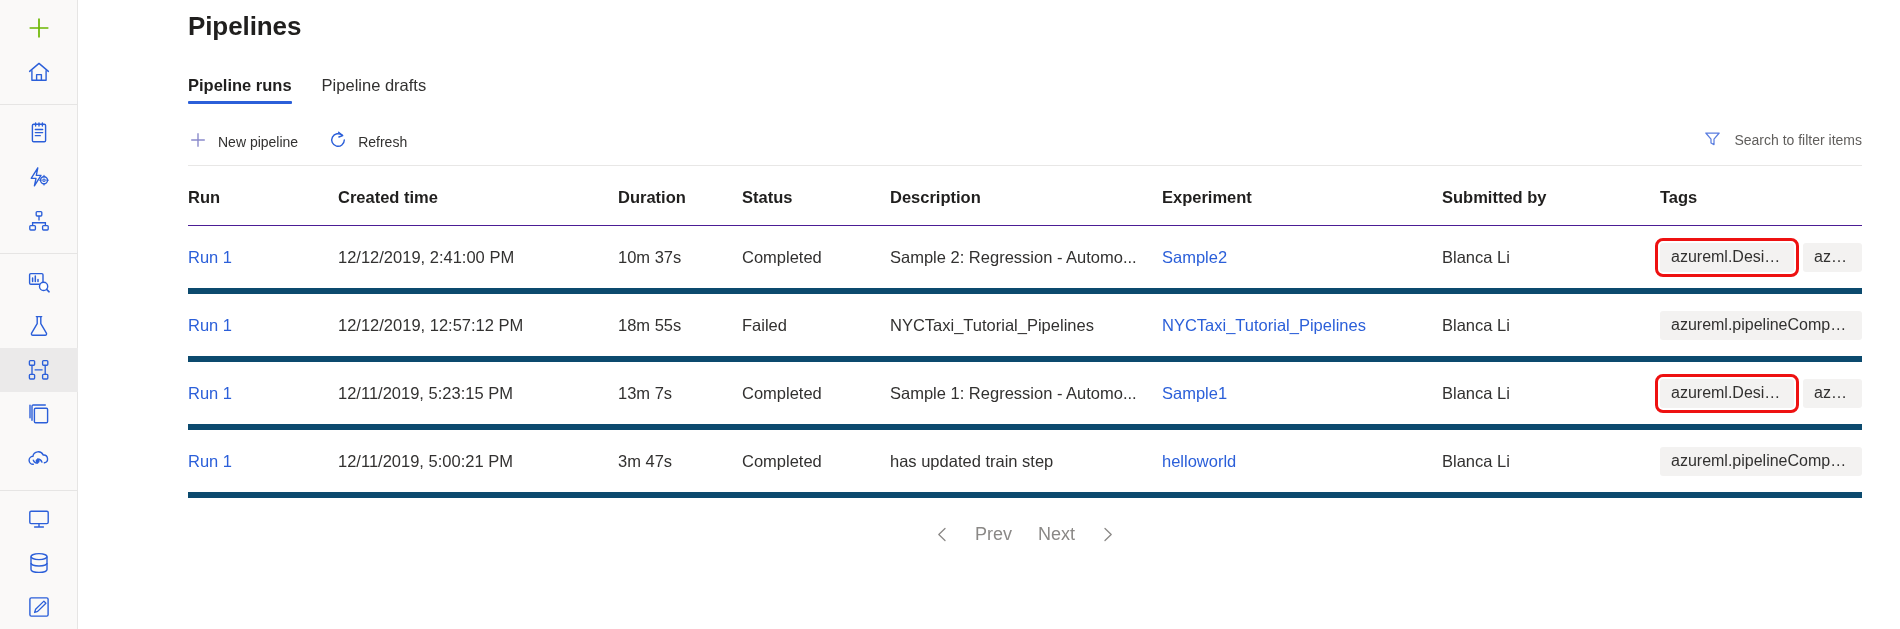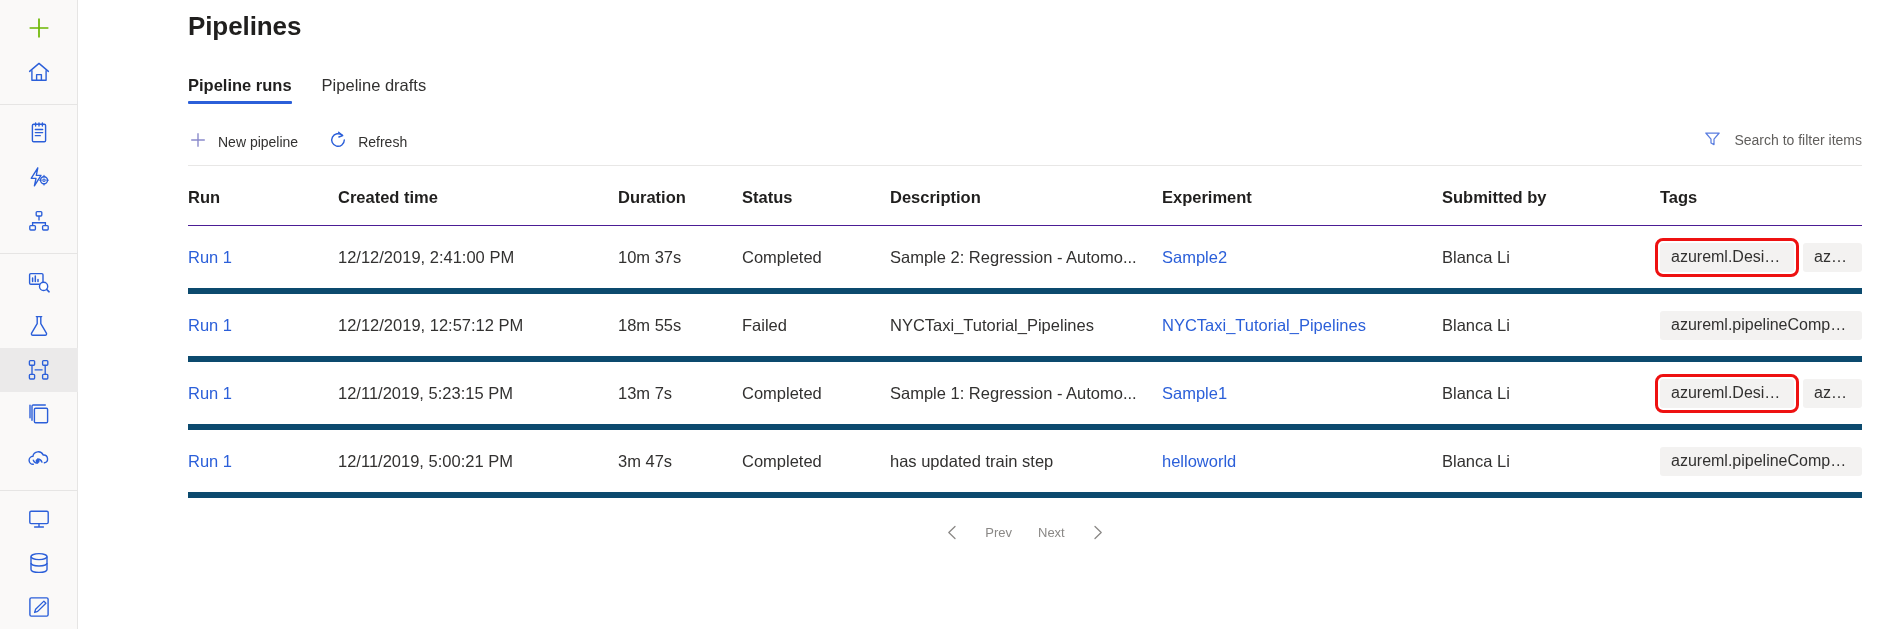--- a/index.html
+++ b/index.html
@@ -207,21 +207,21 @@
     justify-content: center;
     gap: 26px;
     margin-top: 26px;
     margin-left: 78px;
     margin-right: 38px;
   }
   .page-btn {
     display: flex;
     align-items: center;
     gap: 24px;
-    font-size: 13px;
+    font-size: 18px;
     color: #8a8886;
     cursor: pointer;
     user-select: none;
     justify-content: space-between;
   }
   .page-btn svg { display: block; }
 </style>
 </head>
 <body>
 

